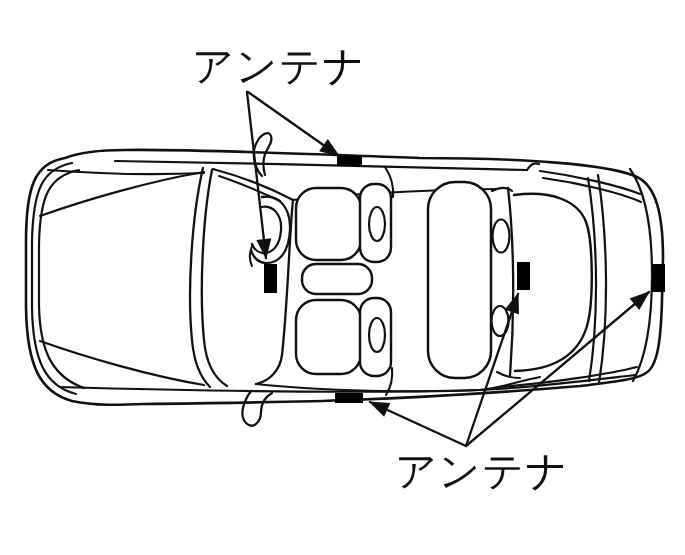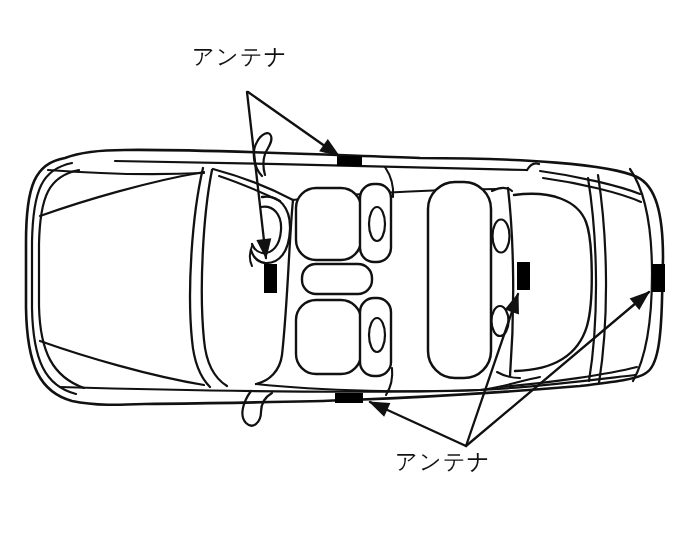--- a/index.html
+++ b/index.html
@@ -16,21 +16,21 @@
     font-family: "Liberation Sans", sans-serif;
   }
   .stage svg {
     position: absolute;
     left: 0;
     top: 0;
   }
   .callout-label {
     position: absolute;
     color: #111111;
-    font-size: 22px;
+    font-size: 41px;
     font-weight: 500;
     letter-spacing: 1.5px;
     line-height: 1;
     white-space: nowrap;
     user-select: none;
   }
   .callout-label.top { left: 192px; top: 46px; }
   .callout-label.bottom { left: 395px; top: 451px; }
 </style>
 </head>

